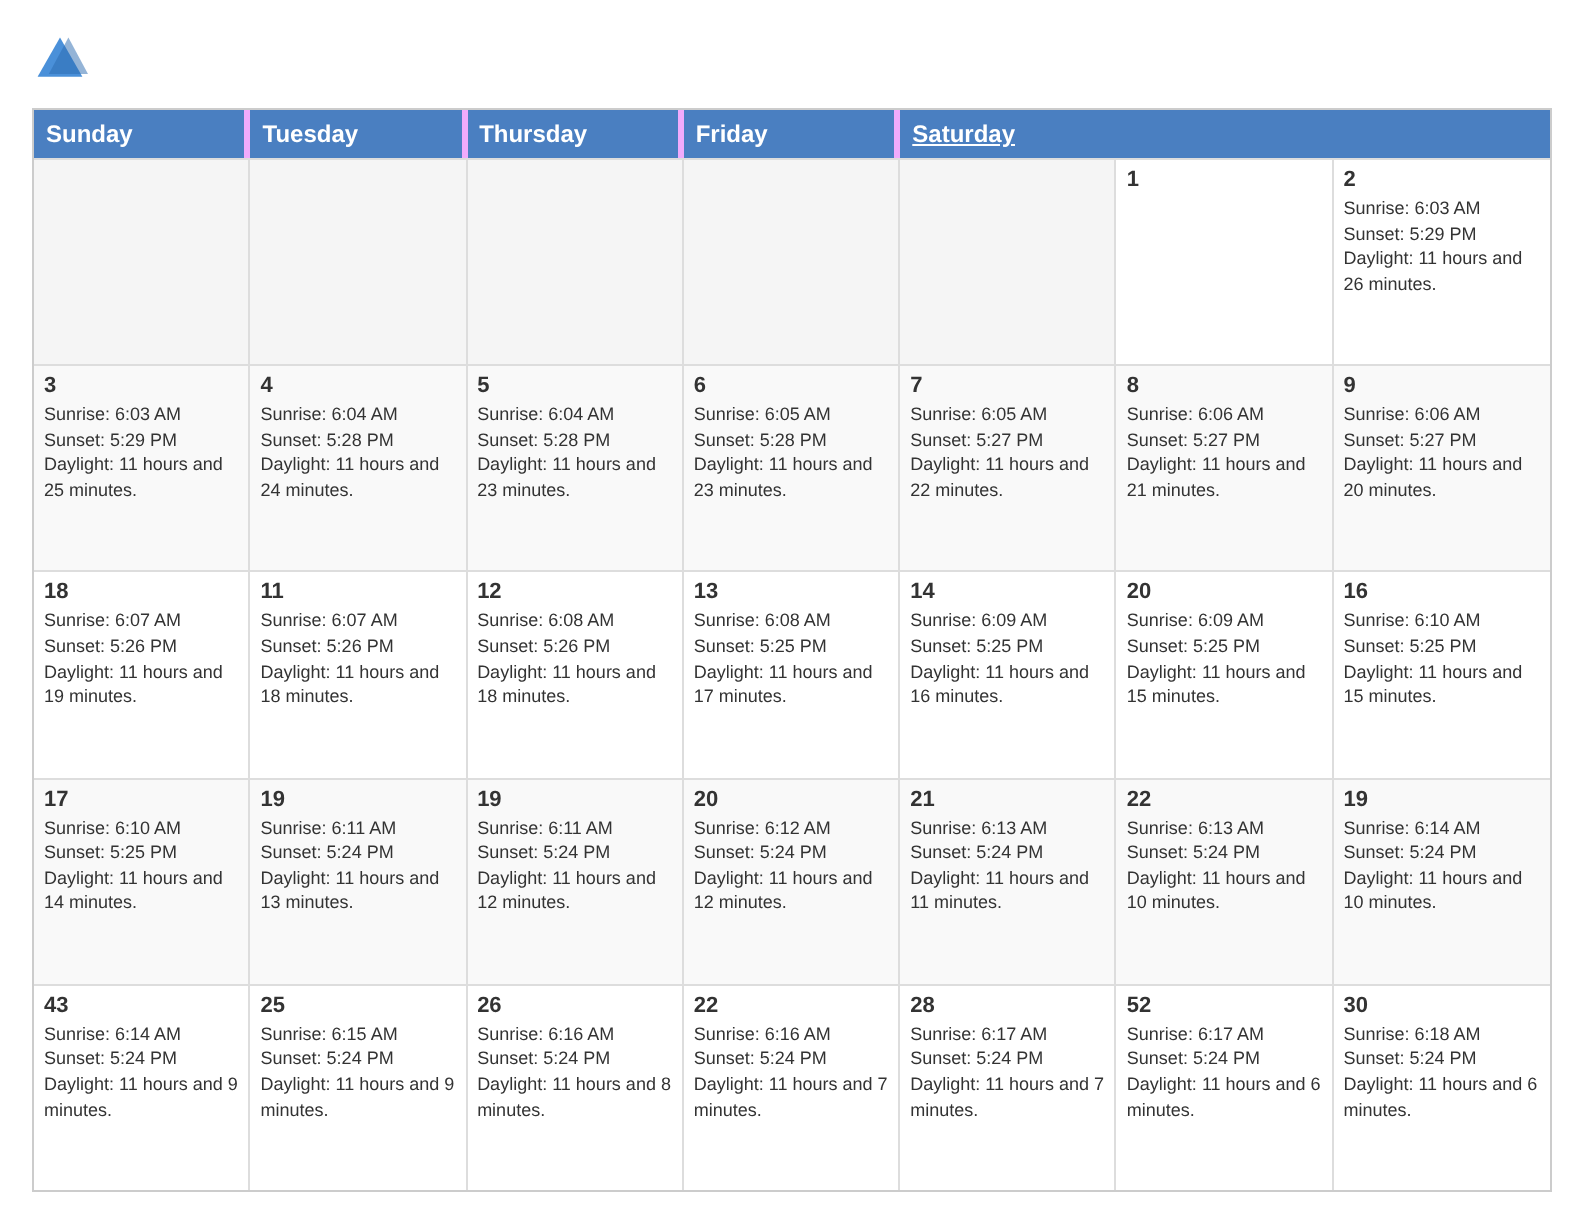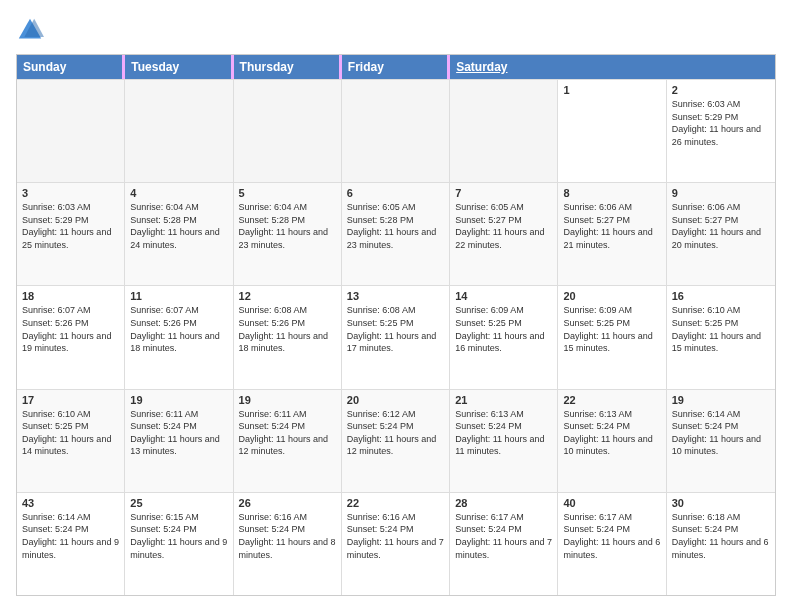--- a/index.html
+++ b/index.html
@@ -259,21 +259,21 @@
           </div>
           <div class="cal-cell">
             <span class="day-num">22</span>
             <div class="cell-info">Sunrise: 6:16 AM<br>Sunset: 5:24 PM<br>Daylight: 11 hours and 7 minutes.</div>
           </div>
           <div class="cal-cell">
             <span class="day-num">28</span>
             <div class="cell-info">Sunrise: 6:17 AM<br>Sunset: 5:24 PM<br>Daylight: 11 hours and 7 minutes.</div>
           </div>
           <div class="cal-cell">
-            <span class="day-num">40</span>
+            <span class="day-num">52</span>
             <div class="cell-info">Sunrise: 6:17 AM<br>Sunset: 5:24 PM<br>Daylight: 11 hours and 6 minutes.</div>
           </div>
           <div class="cal-cell">
             <span class="day-num">30</span>
             <div class="cell-info">Sunrise: 6:18 AM<br>Sunset: 5:24 PM<br>Daylight: 11 hours and 6 minutes.</div>
           </div>
         </div>
       </div>
   </div>
 </div>

